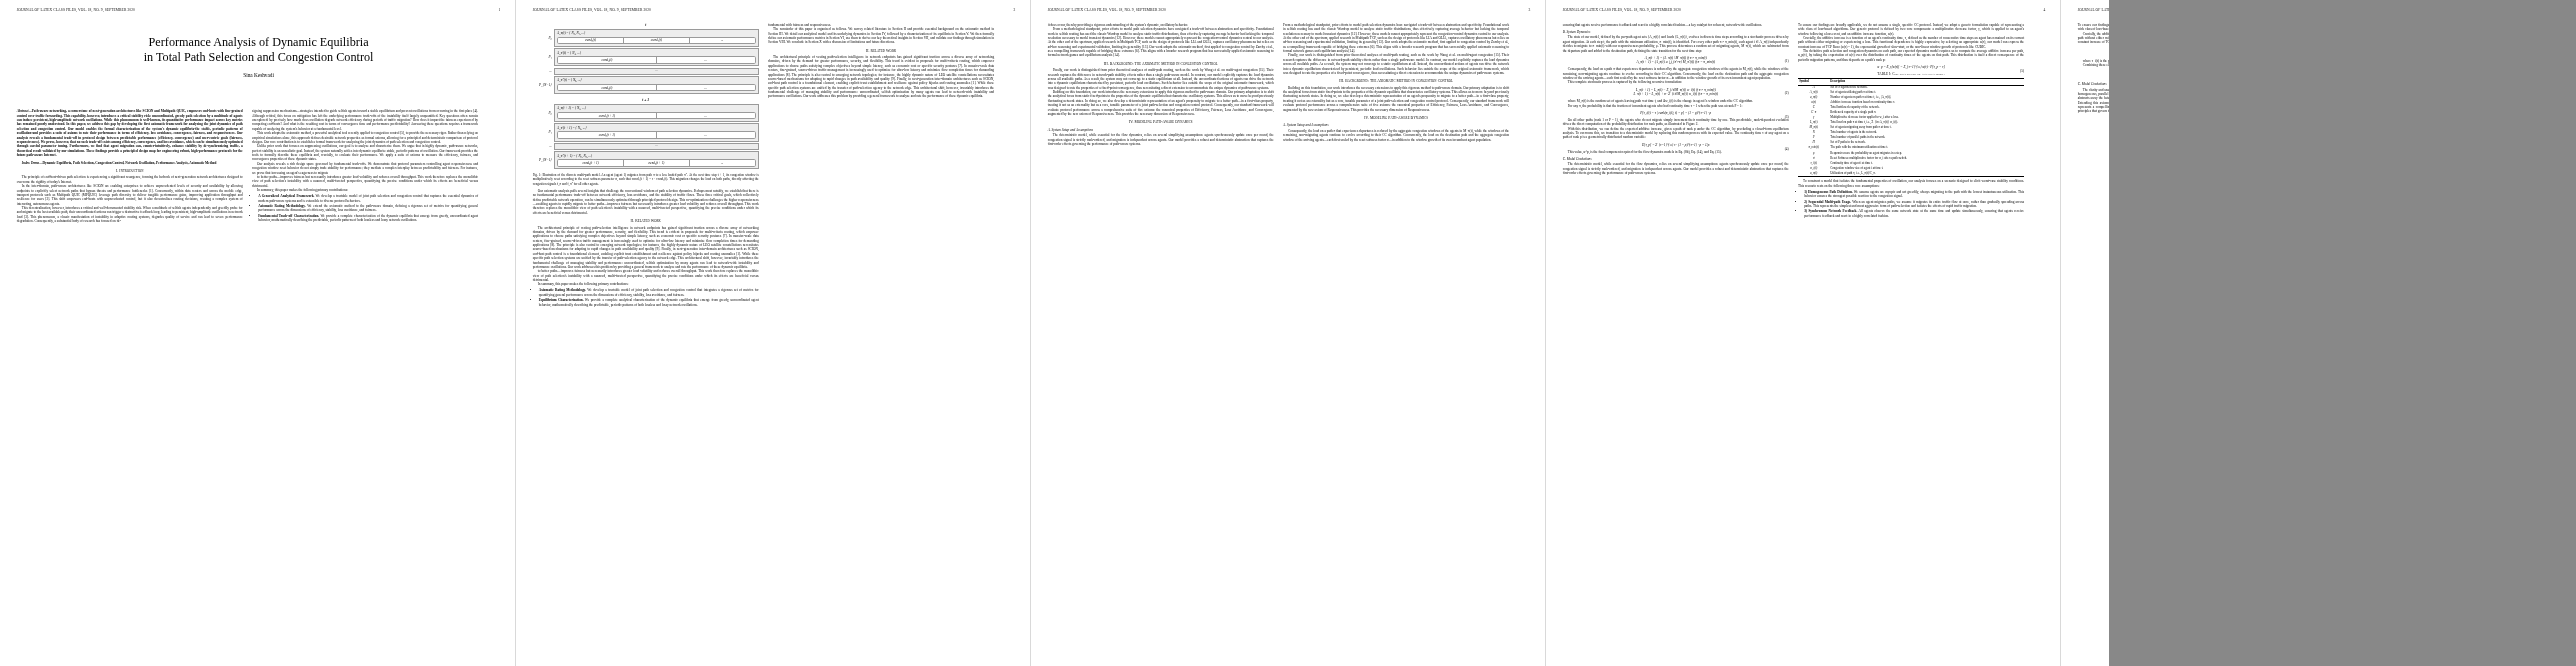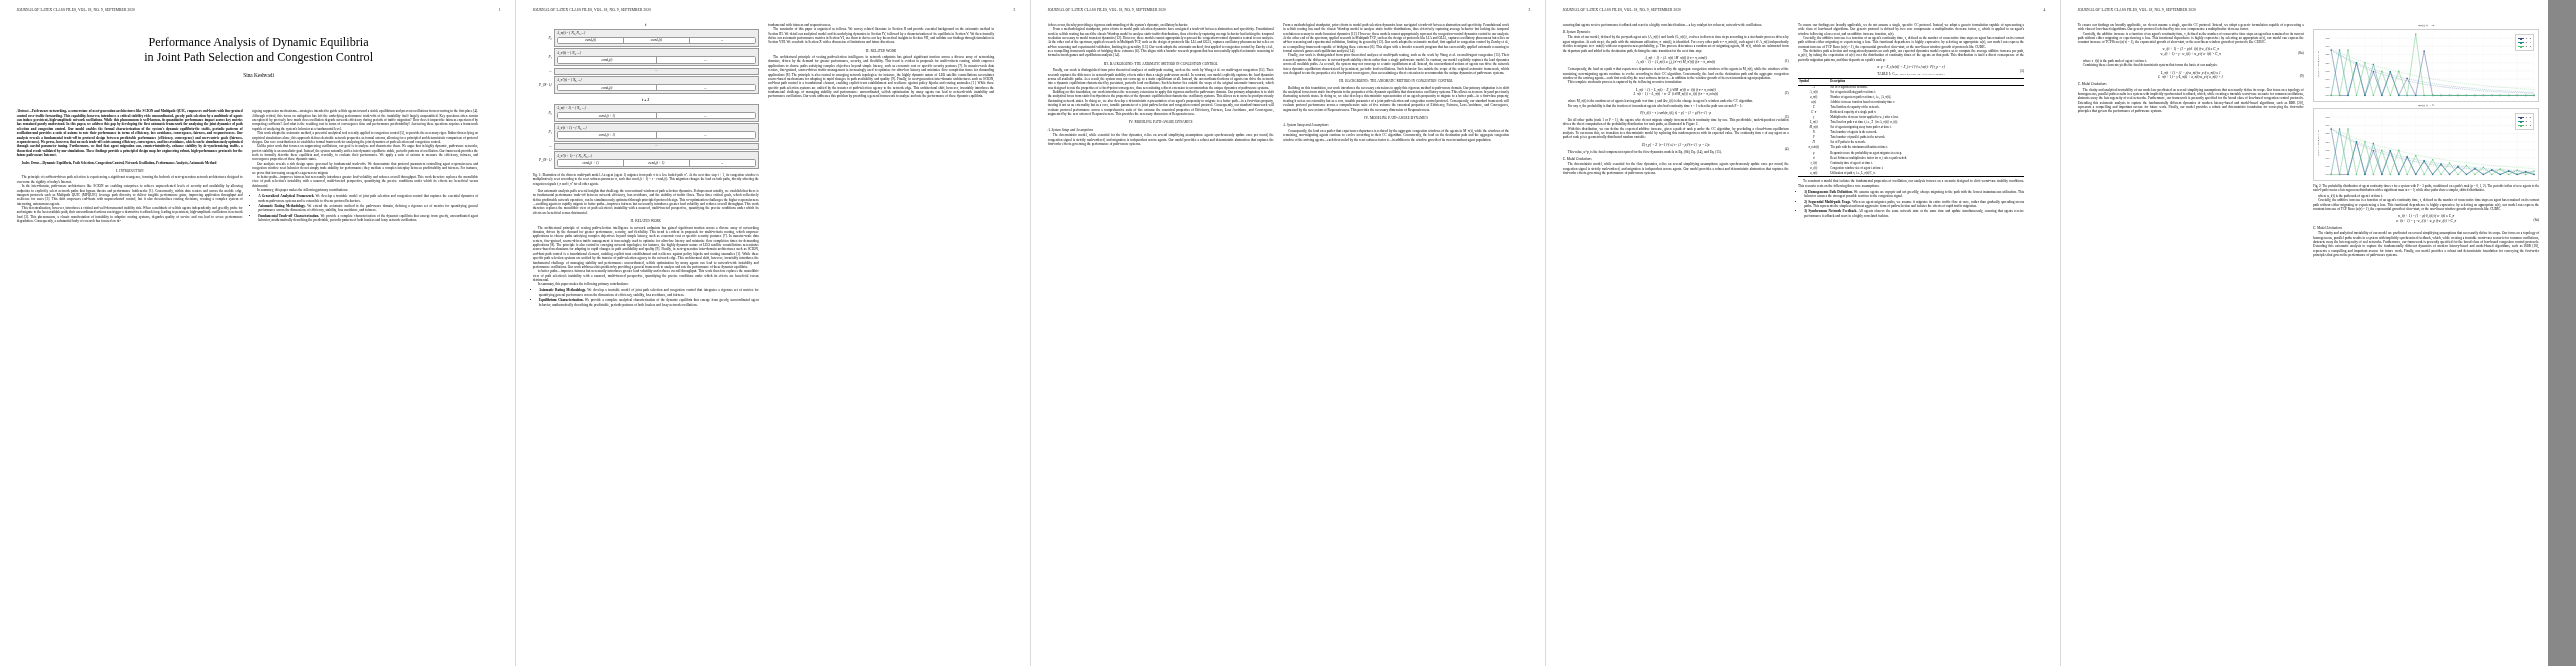--- a/index.html
+++ b/index.html
@@ -1,17 +1,17 @@
 <!DOCTYPE html>
 <html style="font-size:9px"><head>
 <meta charset="utf-8">
 <style>
   html,body{margin:0;padding:0;background:#888;}
   body{font-family:"Liberation Serif",serif;}
-  #sheet{width:2548px;height:667px;background:#fff;position:relative;overflow:hidden;display:flex;}
+  #sheet{width:2109px;height:667px;background:#fff;position:relative;overflow:hidden;display:flex;}
   .page{position:relative;width:515px;height:667px;background:#fff;box-sizing:border-box;
         padding:7.8px 14.5px 5.6px 16.7px;overflow:hidden;flex:0 0 515px;}
   .page + .page{border-left:0.6px solid #d9d9d9;}
   .hdr{display:flex;justify-content:space-between;align-items:baseline;
        font-size:3.6px;letter-spacing:0.1px;color:#111;font-variant:small-caps;
        font-family:"Liberation Serif",serif;margin-bottom:2.2px;}
   .hdr .pno{font-size:3.6px;}
   .title{text-align:center;font-size:12.2px;line-height:1.22;margin:23px 0 0 0;font-weight:400;color:#000;}
   .author{text-align:center;font-size:5.3px;margin:7.8px 0 0 0;}
   .cols{display:flex;gap:9.4px;margin-top:11px;}
@@ -66,21 +66,21 @@
 
   <div class="page first">
 
     <div class="hdr">
       <span>JOURNAL OF LATEX CLASS FILES, VOL. 18, NO. 9, SEPTEMBER 2020</span>
       <span class="pno">1</span>
     </div>
 
     <div class="title">
       <div>Performance Analysis of Dynamic Equilibria</div>
-      <div>in Joint Path Selection and Congestion Control</div>
+      <div>in Total Path Selection and Congestion Control</div>
     </div>
     <div class="author">Sina Keshvadi</div>
 
     <div class="cols" style="margin-top:31px;">
       <div class="col">
         <p class="abs noind">
           <span class="lead">Abstract</span><span>—</span><span>Path-aware networking, a cornerstone of next-generation architectures like SCION and Multipath QUIC, empowers end-hosts with fine-grained control over traffic forwarding. This capability, however, introduces a critical stability risk: uncoordinated, greedy path selection by a multitude of agents can induce persistent, high-amplitude network oscillations. While this phenomenon is well-known, its quantitative performance impact across key metrics has remained poorly understood. In this paper, we address this gap by developing the first axiomatic framework for analyzing the joint dynamics of path selection and congestion control. Our model enables the formal characterization of the system's dynamic equilibria-the stable, periodic patterns of oscillation-and provides a suite of axioms to rate their performance in terms of efficiency, loss avoidance, convergence, fairness, and responsiveness. Our analysis reveals a fundamental trade-off in protocol design between predictable performance (efficiency, convergence) and user-centric goals (fairness, responsiveness). We prove, however, that no such trade-off exists among efficiency, convergence, and loss avoidance, which can be simultaneously optimized through careful parameter tuning. Furthermore, we find that agent migration can, counter-intuitively, enhance stability by de-synchronizing traffic, a theoretical result validated by our simulations. These findings provide a principled design map for engineering robust, high-performance protocols for the future path-aware Internet.</span>
         </p>
         <p class="abs" style="margin-top:3.3px;">
           <span class="lead">Index Terms</span><span>—</span><span>Dynamic Equilibria, Path Selection, Congestion Control, Network Oscillation, Performance Analysis, Axiomatic Method</span>

